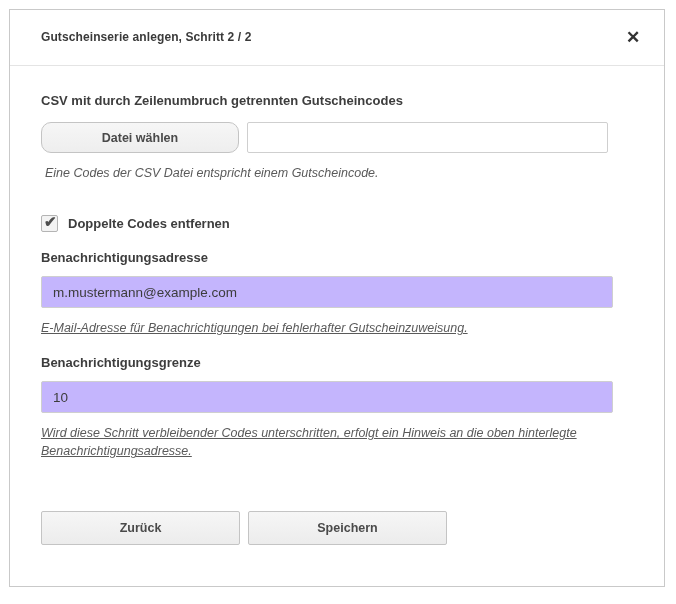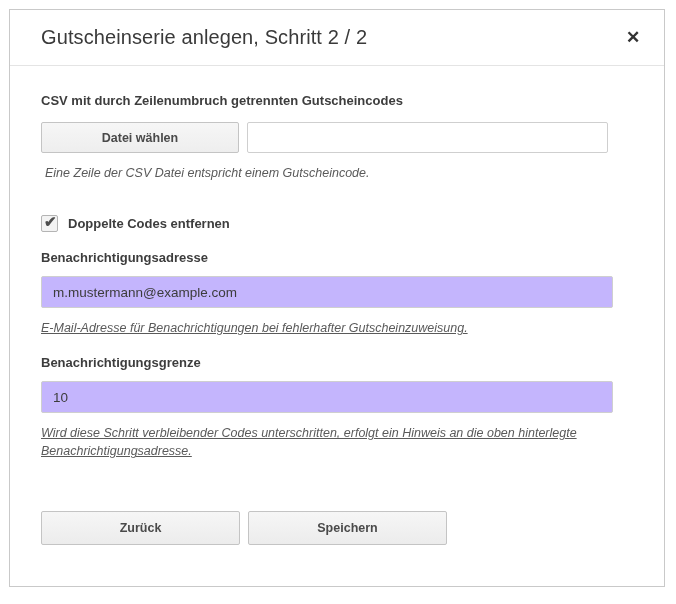--- a/index.html
+++ b/index.html
@@ -31,22 +31,22 @@
     height: 56px;
     border-bottom: 1px solid #e4e4e4;
     box-sizing: border-box;
   }
 
   .dialog-title {
     position: absolute;
     left: 31px;
     top: 27px;
     transform: translateY(-50%);
-    font-size: 20px;
-    font-weight: normal;
+    font-size: 12px;
+    font-weight: bold;
     color: #3a3a3a;
     letter-spacing: 0.1px;
   }
 
   .close-button {
     position: absolute;
     right: 20px;
     top: 17px;
     width: 22px;
     height: 22px;
@@ -88,21 +88,21 @@
     margin-top: 14px;
     display: flex;
     align-items: center;
   }
 
   .file-button {
     width: 198px;
     height: 31px;
     border: 1px solid #c4c4c4;
     background: linear-gradient(#f6f6f6, #eeeeee);
-    border-radius: 2px;
+    border-radius: 10px;
     font-size: 12.5px;
     font-weight: bold;
     color: #4a4a4a;
     display: flex;
     align-items: center;
     justify-content: center;
     cursor: pointer;
     box-sizing: border-box;
   }
 
@@ -223,21 +223,21 @@
 
   <div class="dialog-body">
 
     <div class="section-label csv-label">CSV mit durch Zeilenumbruch getrennten Gutscheincodes</div>
 
     <div class="csv-row">
       <div class="file-button">Datei wählen</div>
       <input class="file-name-field" type="text" value="" style="">
     </div>
 
-    <div class="hint csv-hint">Eine Zeile der CSV Datei entspricht einem Gutscheincode.</div>
+    <div class="hint csv-hint">Eine Codes der CSV Datei entspricht einem Gutscheincode.</div>
 
     <div class="checkbox-row">
       <div class="checkbox">
         <span class="tick">✔</span>
       </div>
       <div class="checkbox-label">Doppelte Codes entfernen</div>
     </div>
 
     <div class="section-label field-label">Benachrichtigungsadresse</div>
     <input class="text-input" type="text" value="m.mustermann@example.com" style="">

